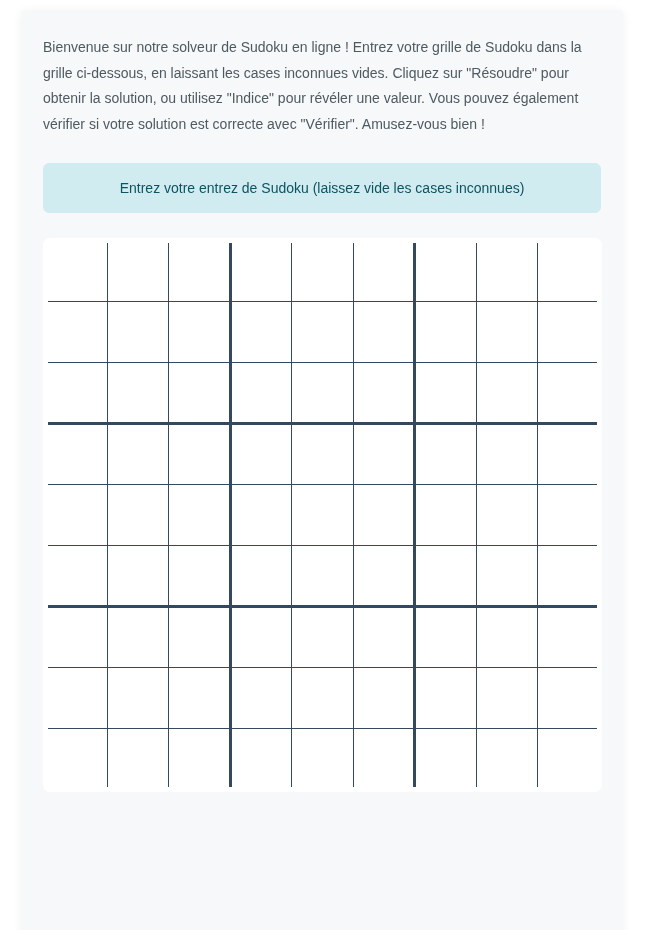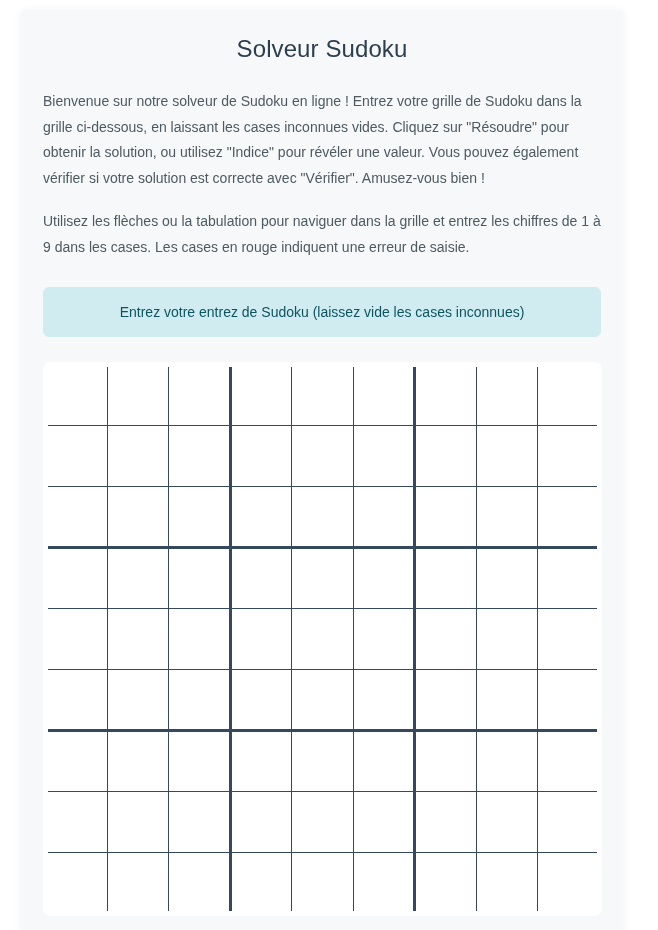--- a/index.html
+++ b/index.html
@@ -125,25 +125,23 @@
     display: block;
   }
 </style>
 </head>
 <body>
 
 <div class="page">
 
   <div class="card">
 
-    <h1 class="page-title">Solveur Sudoku</h1>
 
     <p class="intro">Bienvenue sur notre solveur de Sudoku en ligne ! Entrez votre grille de Sudoku dans la grille ci-dessous, en laissant les cases inconnues vides. Cliquez sur "Résoudre" pour obtenir la solution, ou utilisez "Indice" pour révéler une valeur. Vous pouvez également vérifier si votre solution est correcte avec "Vérifier". Amusez-vous bien !</p>
 
-    <p class="intro">Utilisez les flèches ou la tabulation pour naviguer dans la grille et entrez les chiffres de 1 à 9 dans les cases. Les cases en rouge indiquent une erreur de saisie.</p>
 
     <div class="alert-info">
       <span>Entrez votre entrez de Sudoku (laissez vide les cases inconnues)</span>
     </div>
 
     <div class="grid-wrap">
       <table class="sudoku-grid" id="sudoku-grid">
         <tbody>
             <tr>
               <td class="sudoku-cell">

